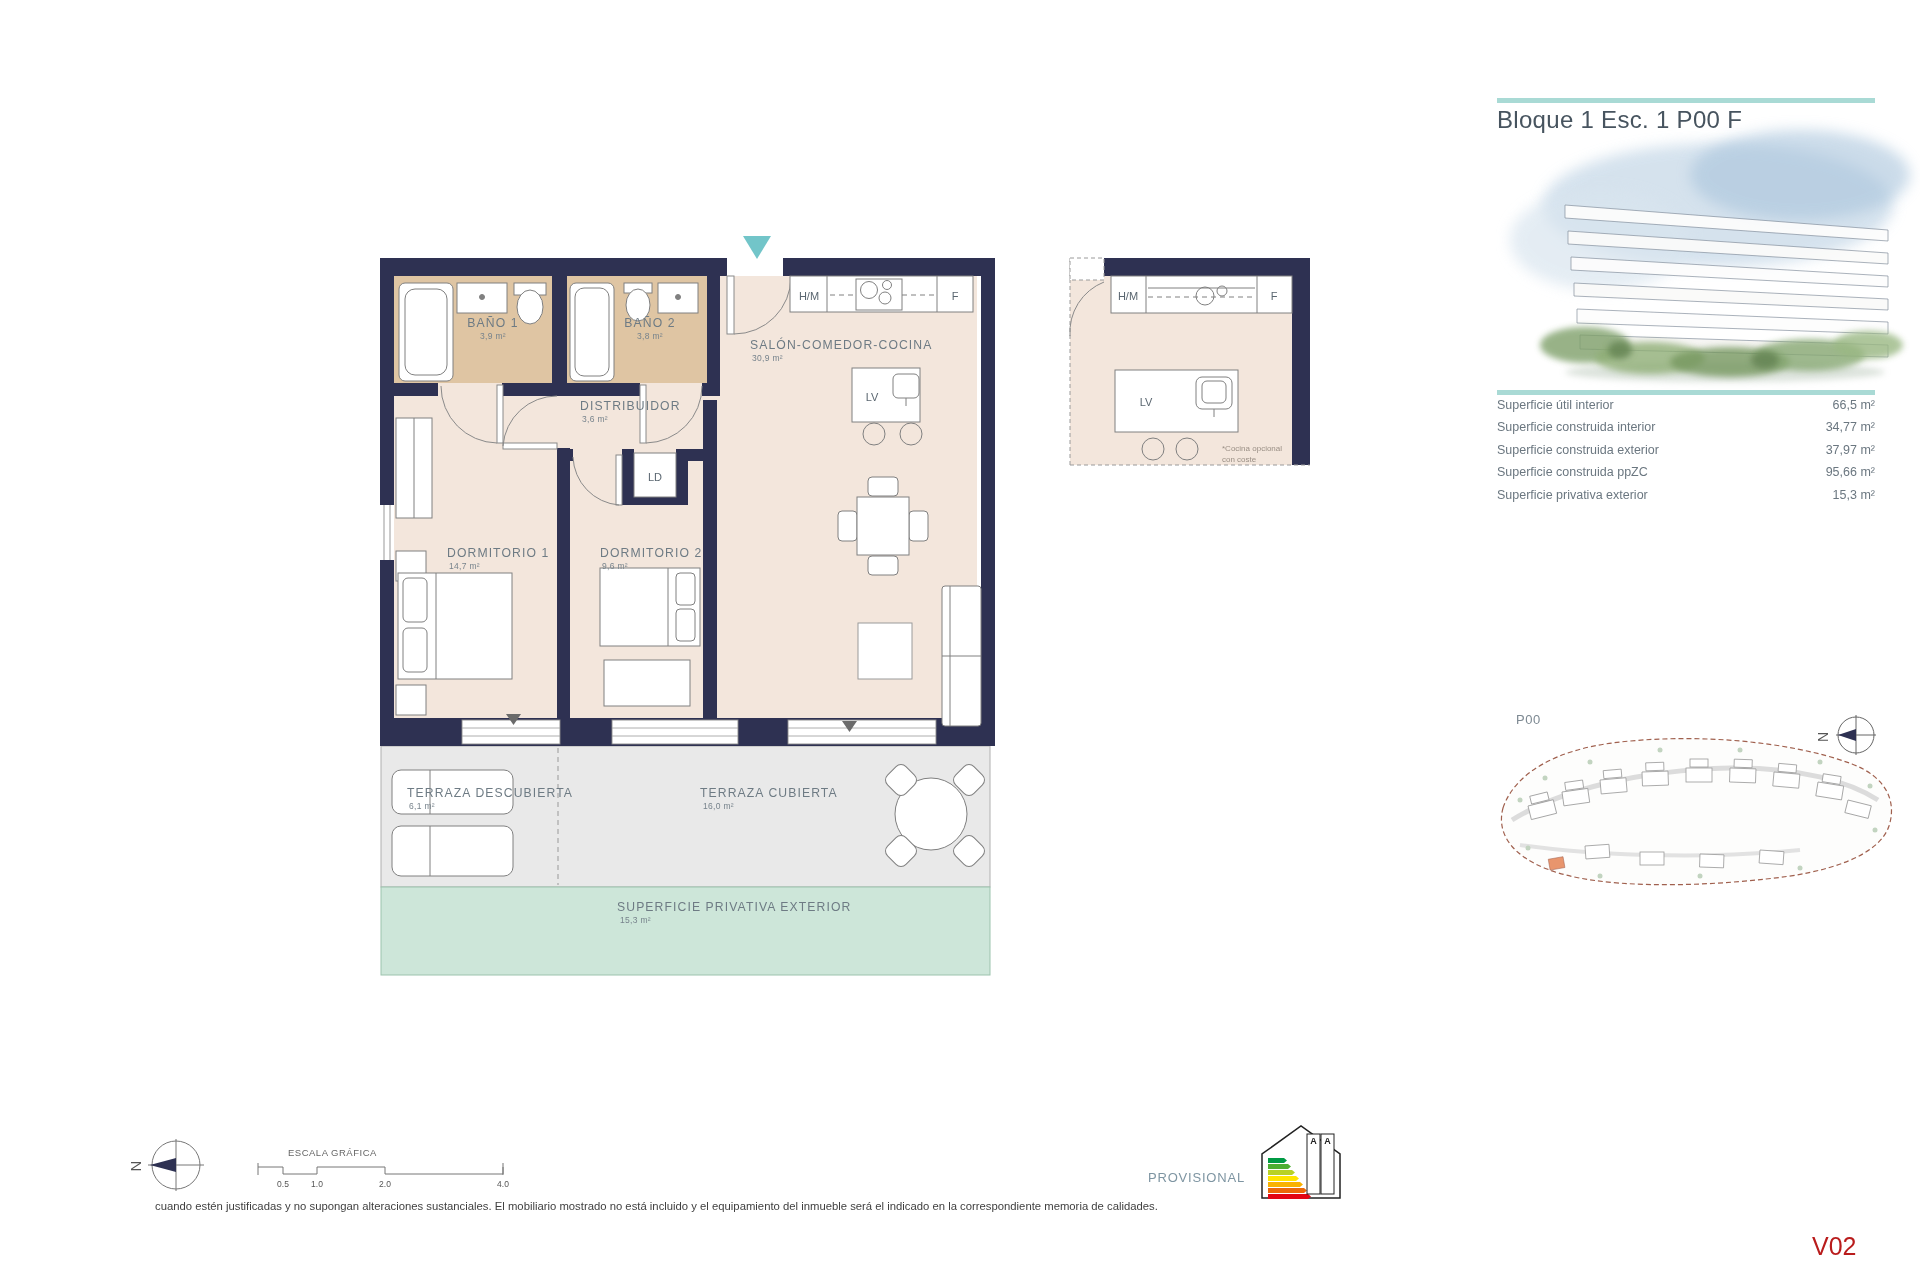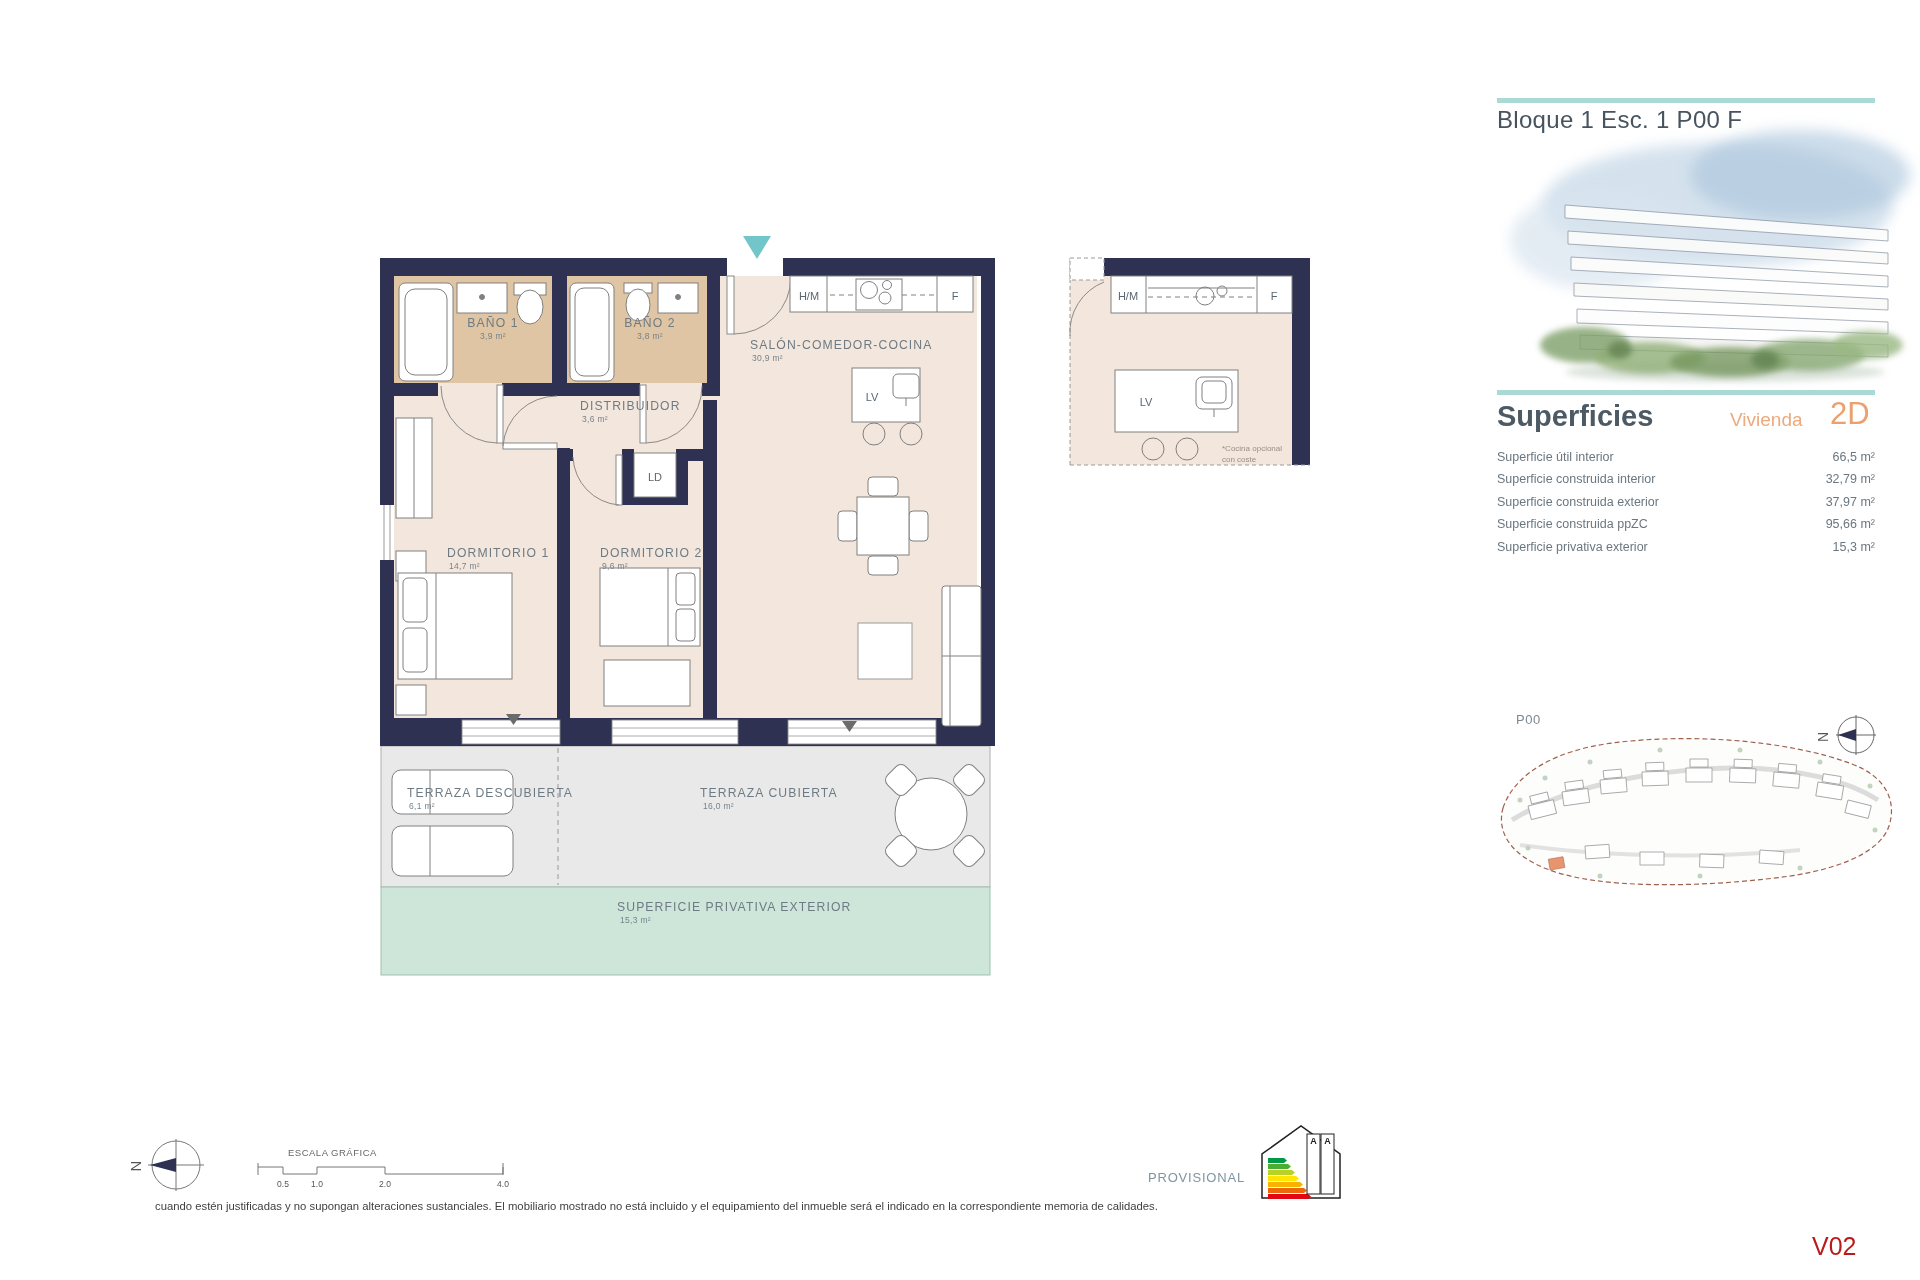--- a/index.html
+++ b/index.html
@@ -386,33 +386,28 @@
       <text x="1313.5" y="1144" text-anchor="middle" style="font-size:9px;font-weight:bold;fill:#222">A</text>
       <text x="1327.5" y="1144" text-anchor="middle" style="font-size:9px;font-weight:bold;fill:#222">A</text>
     </g>
   </svg>
 
   <div class="abs teal-rule" style="left:1497px;top:98px"></div>
   <div class="abs doc-title" style="left:1497px;top:106px">Bloque 1 Esc. 1 P00 F</div>
 
   <div class="abs teal-rule" style="left:1497px;top:390px"></div>
   <div class="abs" style="left:1497px;top:398px;width:378px">
-    <div style="position:relative;height:52px">
-      <span class="sup-heading" style="position:absolute;left:0;top:2px">Superficies</span>
-      <span class="sup-vivienda" style="position:absolute;left:233px;top:11px">Vivienda</span>
-      <span class="sup-tipo" style="position:absolute;left:333px;top:-2px">2D</span>
-    </div>
     <div class="sup-rows">
       <div class="sup-row">
           <span>Superficie útil interior</span>
           <span>66,5 m²</span>
         </div>
       <div class="sup-row">
           <span>Superficie construida interior</span>
-          <span>32,79 m²</span>
+          <span>34,77 m²</span>
         </div>
       <div class="sup-row">
           <span>Superficie construida exterior</span>
           <span>37,97 m²</span>
         </div>
       <div class="sup-row">
           <span>Superficie construida ppZC</span>
           <span>95,66 m²</span>
         </div>
       <div class="sup-row">

